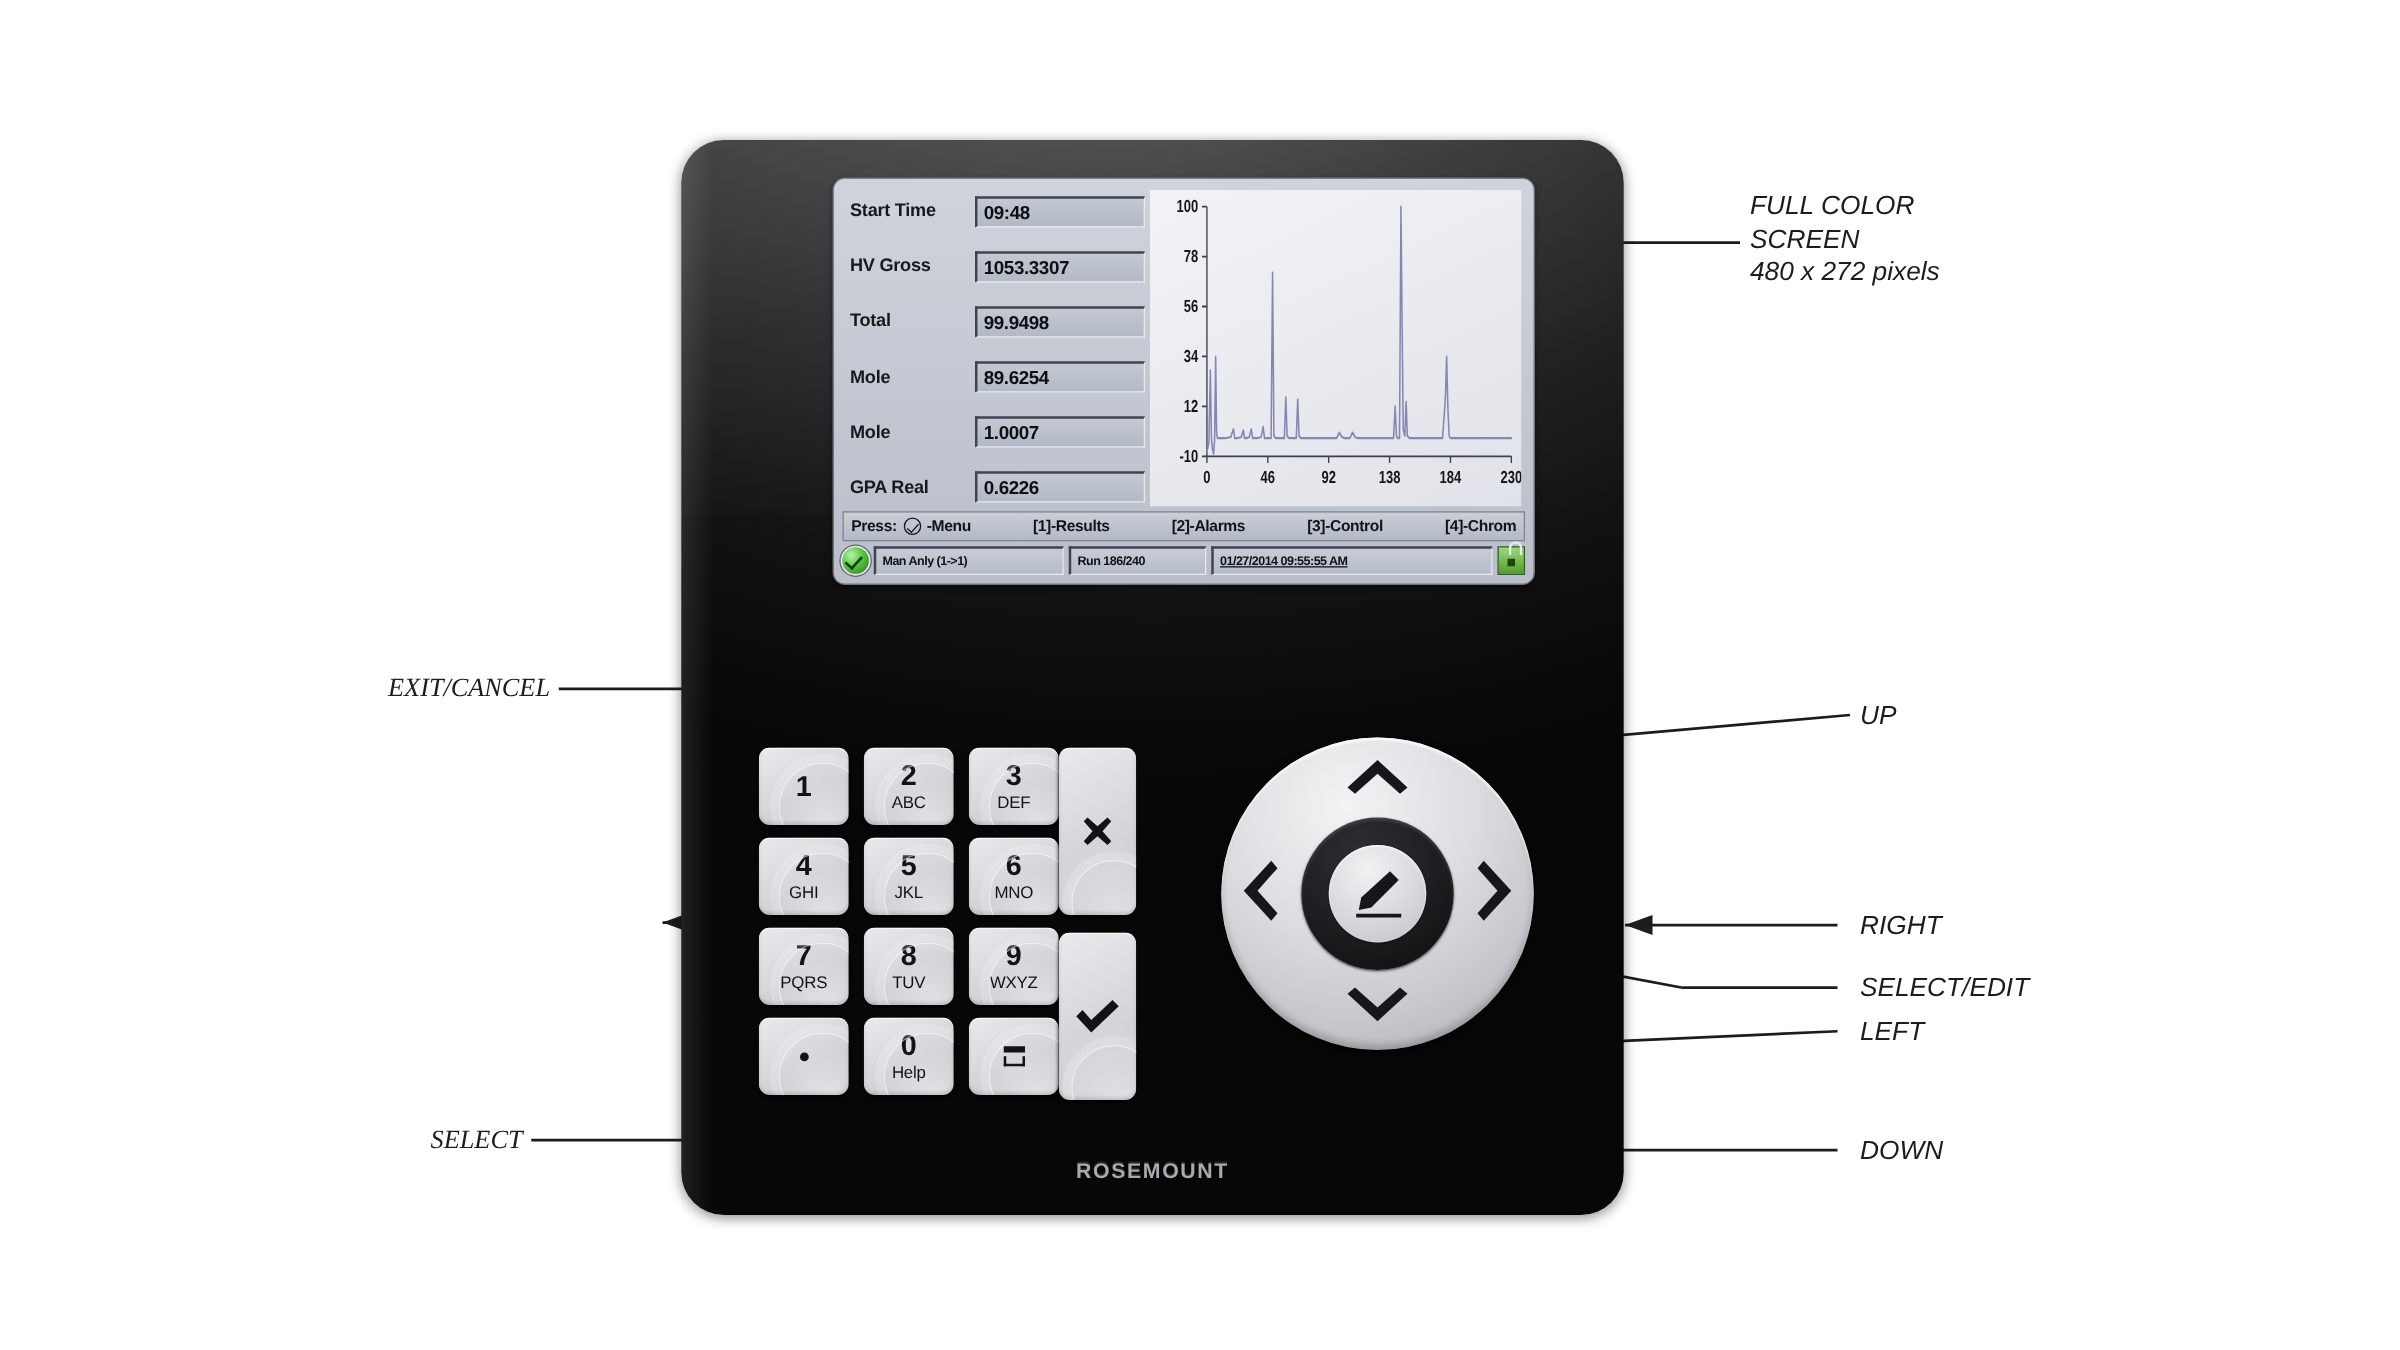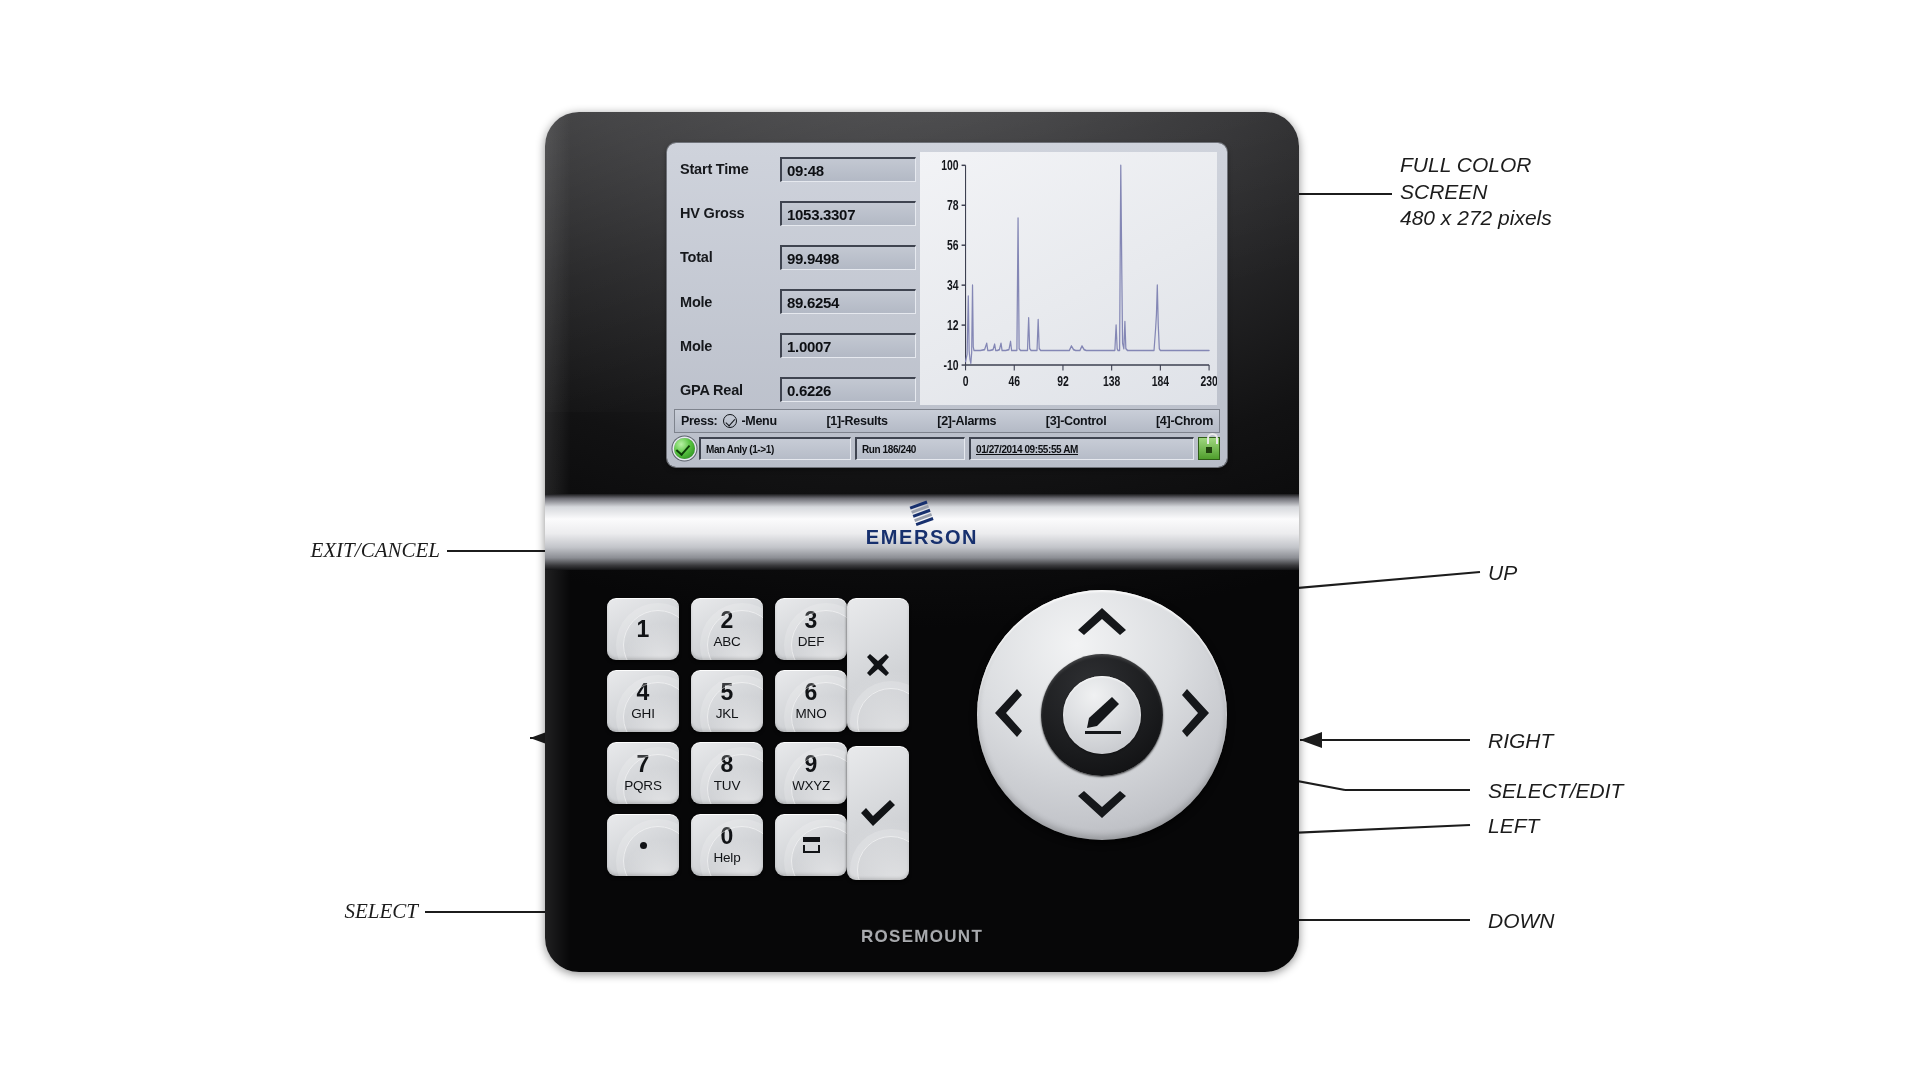--- a/index.html
+++ b/index.html
@@ -444,34 +444,20 @@
           <div class="status-field sf-time">01/27/2014 09:55:55 AM</div>
           <div class="lock-icon">
             <span class="lock-shackle"></span>
             <span class="lock-key"></span>
           </div>
         </div>
 
       </div>
     </div>
 
-    <div class="silver-band">
-      <div class="emerson">
-        <svg class="emerson-mark" viewBox="0 0 30 28">
-          <g transform="rotate(-20 15 14)">
-            <rect x="6" y="3" width="18" height="3.0" fill="#17306e"></rect>
-            <rect x="6" y="7.4" width="18" height="3.0" fill="#9aa0ad"></rect>
-            <rect x="6" y="11.8" width="18" height="3.0" fill="#17306e"></rect>
-            <rect x="6" y="16.2" width="18" height="3.0" fill="#9aa0ad"></rect>
-            <rect x="6" y="20.6" width="18" height="3.0" fill="#17306e"></rect>
-          </g>
-        </svg>
-        <div class="emerson-word">EMERSON</div>
-      </div>
-    </div>
 
     <div class="keypad">
 
       <div class="key">
         <span class="key-num">1</span>
       </div>
       <div class="key">
         <span class="key-num">2</span>
         <span class="key-sub">ABC</span>
       </div>

